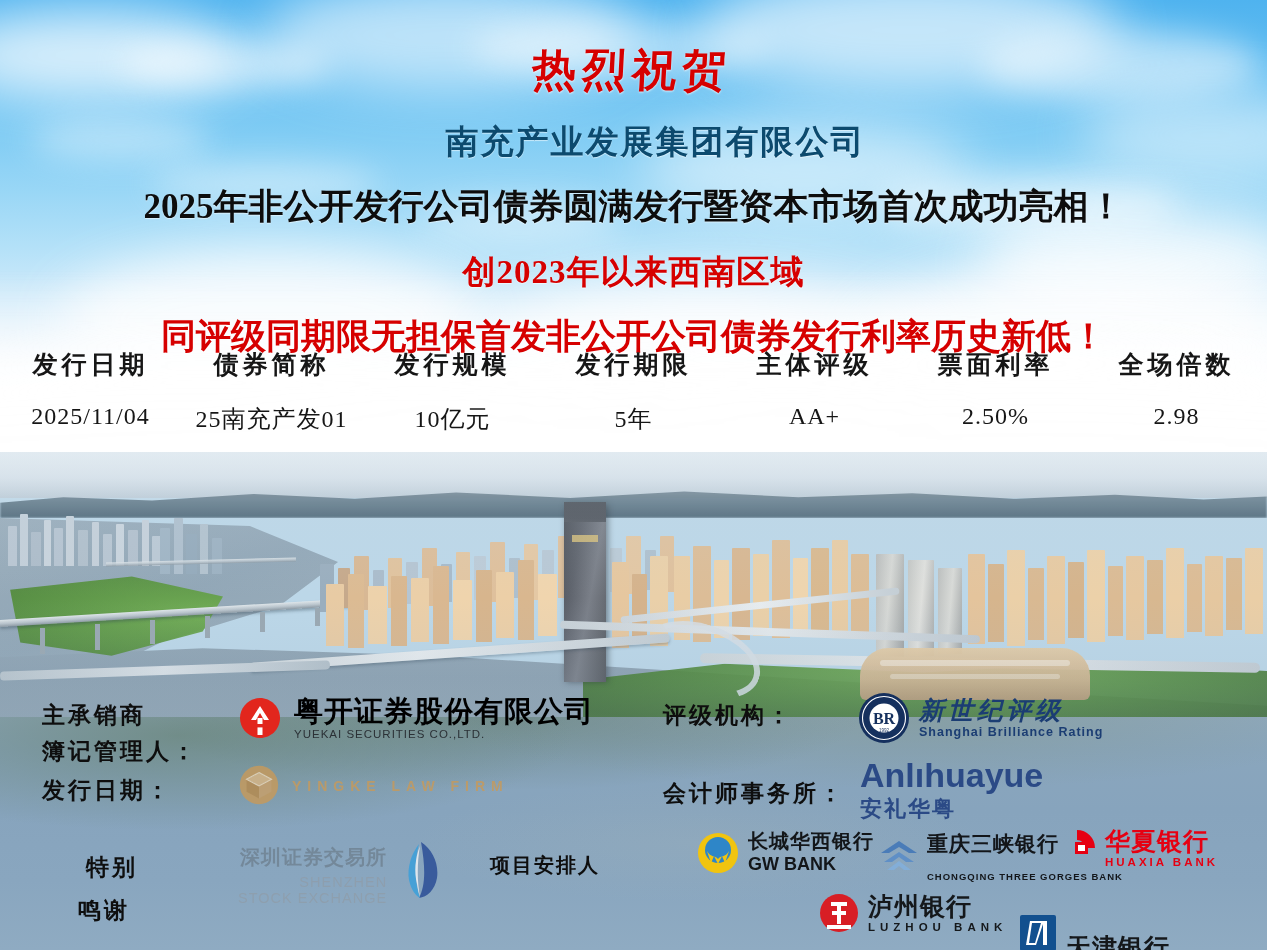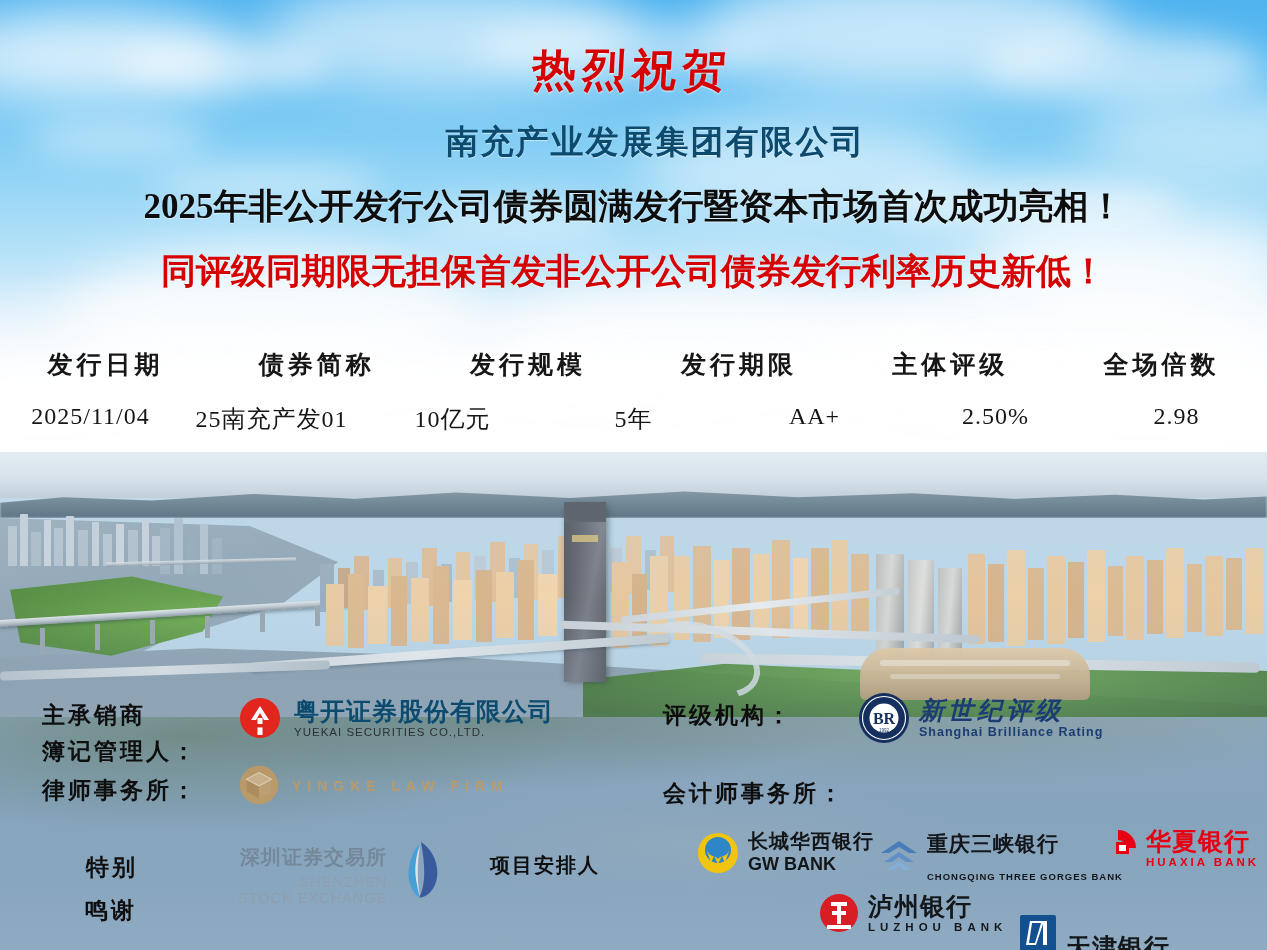--- a/index.html
+++ b/index.html
@@ -126,30 +126,32 @@
     <div class="cloudsoft" style="left:60px;top:250px;width:420px;height:140px;opacity:.78;"></div>
     <div class="cloudsoft" style="left:480px;top:280px;width:460px;height:150px;opacity:.8;"></div>
     <div class="cloudsoft" style="left:860px;top:265px;width:440px;height:150px;opacity:.8;"></div>
     <div class="cloudbank"></div>
   </div>
 
   <div class="textwrap">
     <div class="t-main">热烈祝贺</div>
     <div class="t-company">南充产业发展集团有限公司</div>
     <div class="t-line2">2025年非公开发行公司债券圆满发行暨资本市场首次成功亮相！</div>
+    <div class="t-red1">创2023年以来西南区域</div>
     <div class="t-red2">同评级同期限无担保首发非公开公司债券发行利率历史新低！</div>
   </div>
 
   <div class="tbl" style="top:340px;">
     <div class="tblrow thead">
       <div>发行日期</div>
       <div>债券简称</div>
       <div>发行规模</div>
       <div>发行期限</div>
       <div>主体评级</div>
+      <div>票面利率</div>
       <div>全场倍数</div>
     </div>
     <div class="tblrow tbody">
       <div>2025/11/04</div>
       <div>25南充产发01</div>
       <div>10亿元</div>
       <div>5年</div>
       <div>AA+</div>
       <div>2.50%</div>
       <div>2.98</div>
@@ -287,36 +289,36 @@
 
     <div class="haze"></div>
   </div>
 
   <div class="bottom">
     <div class="btmtex"></div>
   </div>
 
   <div class="lbl" style="left:42px;top:700px;">主承销商</div>
   <div class="lbl" style="left:42px;top:736px;">簿记管理人：</div>
-  <div class="lbl" style="left:42px;top:775px;">律师事务所：</div>
+  <div class="lbl" style="left:42px;top:775px;">发行日期：</div>
   <div class="lbl" style="left:663px;top:700px;">评级机构：</div>
   <div class="lbl" style="left:663px;top:778px;">会计师事务所：</div>
   <div class="lbl" style="left:86px;top:852px;">特别</div>
-  <div class="lbl" style="left:85px;top:895px;">鸣谢</div>
+  <div class="lbl" style="left:78px;top:895px;">鸣谢</div>
   <div class="lbl" style="left:490px;top:852px;font-size:20px;letter-spacing:2px;">项目安排人</div>
 
   <div class="logoblock" style="left:236px;top:694px;">
     <svg width="48" height="48" viewBox="0 0 48 48">
       <path d="M24 4 C13 4 4 13 4 24 C4 35 13 44 24 44 C35 44 44 35 44 24 C44 13 35 4 24 4 Z" fill="#e2261d"></path>
       <path d="M24 12 L33 26 L28 26 L24 19 L20 26 L15 26 Z" fill="#ffffff"></path>
       <rect x="21.5" y="24" width="5" height="17" fill="#ffffff"></rect>
       <rect x="15" y="30" width="18" height="3.4" fill="#e2261d"></rect>
     </svg>
     <div style="margin-left:10px;">
-      <div class="ltxt" style="font-size:25px;color:#0c4a6e;letter-spacing:1px;line-height:1.05;">粤开证券股份有限公司</div>
+      <div class="ltxt" style="font-size:29px;color:#000000;letter-spacing:1px;line-height:1.05;">粤开证券股份有限公司</div>
       <div class="sub" style="font-size:11.5px;color:#2b3136;margin-top:2px;">YUEKAI SECURITIES CO.,LTD.</div>
     </div>
   </div>
 
   <div class="logoblock" style="left:236px;top:762px;opacity:.82;">
     <svg width="46" height="46" viewBox="0 0 48 48">
       <circle cx="24" cy="24" r="20" fill="#c79a5b"></circle>
       <path d="M24 11 L37 18 L24 25 L11 18 Z" fill="#e6c characters"></path>
       <path d="M24 11 L37 18 L24 25 L11 18 Z" fill="#d9b684"></path>
       <path d="M11 18 L24 25 L24 38 L11 31 Z" fill="#b88a4c"></path>
@@ -335,20 +337,24 @@
       <circle cx="26" cy="26" r="14.5" fill="#ffffff"></circle>
       <text x="26" y="31.5" text-anchor="middle" font-family="Liberation Serif, serif" font-size="16" font-weight="bold" fill="#15305e">BR</text>
       <text x="26" y="39.5" text-anchor="middle" font-family="Liberation Sans, sans-serif" font-size="4.6" fill="#15305e">1992</text>
     </svg>
     <div style="margin-left:9px;">
       <div class="ltxt" style="font-size:25px;color:#1b3d73;letter-spacing:4px;line-height:1.05;font-style:italic;">新世纪评级</div>
       <div class="sub" style="font-size:12.5px;color:#1b3d73;font-weight:bold;margin-top:2px;">Shanghai Brilliance Rating</div>
     </div>
   </div>
 
+  <div class="logoblock" style="left:860px;top:758px;display:block;">
+    <div class="ltxt" style="font-size:34px;color:#2b4a86;letter-spacing:0px;line-height:1.0;">Anlıhuayue</div>
+    <div class="ltxt" style="font-size:22px;color:#2b4a86;letter-spacing:2px;margin-top:2px;">安礼华粤</div>
+  </div>
 
   <div class="logoblock" style="left:238px;top:846px;align-items:flex-start;opacity:.72;">
     <div style="text-align:right;">
       <div class="ltxt" style="font-size:20px;color:#6c7d8c;letter-spacing:1px;line-height:1.15;">深圳证券交易所</div>
       <div class="sub" style="font-size:14.5px;color:#8f9ca8;letter-spacing:1px;margin-top:5px;">SHENZHEN</div>
       <div class="sub" style="font-size:14.5px;color:#8f9ca8;letter-spacing:1px;">STOCK EXCHANGE</div>
     </div>
     <svg width="50" height="60" viewBox="0 0 50 60" style="margin-left:6px;margin-top:-6px;">
       <path d="M28 2 C40 10 46 24 44 38 C42 50 34 57 26 58 C32 46 33 30 28 2 Z" fill="#1b3f8f"></path>
       <path d="M26 4 C18 14 14 28 16 40 C18 50 23 56 27 58 C22 44 21 22 26 4 Z" fill="#2d9fe0"></path>
@@ -374,21 +380,21 @@
       <path d="M21 2 L39 14 L31 14 L21 8 L11 14 L3 14 Z" fill="#4a7cb8"></path>
       <path d="M21 13 L36 23 L28 23 L21 18 L14 23 L6 23 Z" fill="#5f8fc6"></path>
       <path d="M21 22 L33 31 L26 31 L21 27 L16 31 L9 31 Z" fill="#83aed8"></path>
     </svg>
     <div style="margin-left:7px;">
       <div class="ltxt" style="font-size:21px;color:#13161a;letter-spacing:1px;line-height:1.1;">重庆三峡银行</div>
       <div class="sub" style="font-size:9.5px;color:#13161a;font-weight:bold;margin-top:16px;">CHONGQING THREE GORGES BANK</div>
     </div>
   </div>
 
-  <div class="logoblock" style="left:1098px;top:828px;">
+  <div class="logoblock" style="left:1057px;top:828px;">
     <svg width="40" height="40" viewBox="0 0 40 40">
       <path d="M20 2 A18 18 0 1 0 20 38 A18 18 0 0 1 20 2 Z" fill="#e60012"></path>
       <path d="M20 2 A18 18 0 0 1 38 20 L28 20 A8 8 0 0 0 20 12 Z" fill="#e60012"></path>
       <rect x="18" y="14" width="13" height="12" fill="#e60012"></rect>
       <rect x="21" y="17" width="7" height="6" fill="#ffffff"></rect>
     </svg>
     <div style="margin-left:8px;">
       <div class="ltxt" style="font-size:25px;color:#e60012;letter-spacing:1px;line-height:1.08;">华夏银行</div>
       <div class="sub" style="font-size:11.5px;color:#e60012;letter-spacing:3px;font-weight:bold;margin-top:1px;">HUAXIA BANK</div>
     </div>

